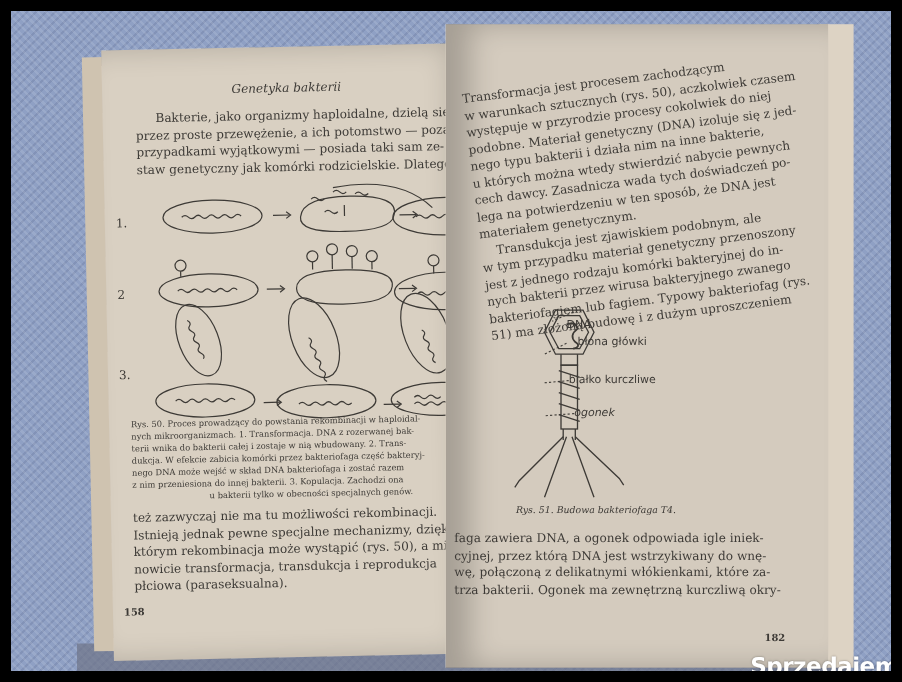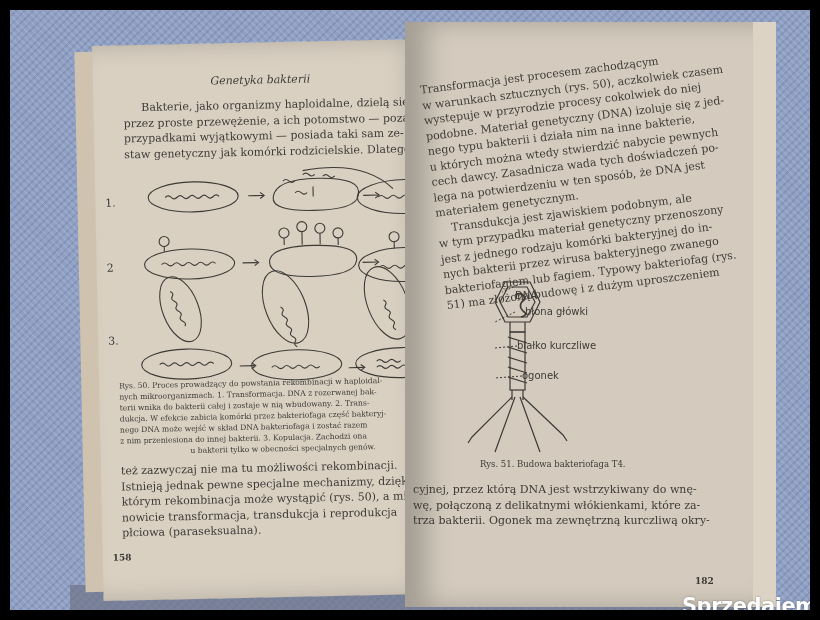--- a/index.html
+++ b/index.html
@@ -151,31 +151,32 @@
         <path d="M50 45 v10 h15 v-10"></path>
         <rect x="50" y="55" width="15" height="58"></rect>
         <path d="M48 60 l19 6 M48 70 l19 6 M48 80 l19 6 M48 90 l19 6 M48 100 l19 6"></path>
         <path d="M52 113 v10 M63 113 v10"></path>
         <path d="M52 120 l-40 40 l-4 6 M55 120 l-20 55 M60 120 l20 55 M63 120 l40 38 l4 6"></path>
       </svg>
     </div>
     <div class="label" style="left:120px;top:252px;margin-top:32px;">błona główki</div>
     <div class="label" style="left:110px;top:268px;">DNA</div>
     <div class="label" style="left:112px;top:318px;text-align:right;">białko kurczliwe</div>
-    <div class="label" style="left:117px;top:348px;">ogonek</div>
+    <div class="label" style="left:117px;top:348px;font-style:italic;">ogonek</div>
     <svg style="position:absolute;left:85px;top:258px;" width="60" height="110" fill="none" stroke="#3d3a36" stroke-dasharray="2 2">
       <line x1="35" y1="2" x2="12" y2="12"></line>
       <line x1="25" y1="32" x2="5" y2="42"></line>
       <line x1="27" y1="66" x2="5" y2="68"></line>
       <line x1="32" y1="96" x2="5" y2="98"></line>
     </svg>
 
-    <div class="txt caption" style="left:75px;top:437px;font-size:8.5px;">Rys. 51. Budowa bakteriofaga T4.</div>
+    <div class="txt caption" style="left:64px;top:437px;font-size:8.5px;font-style:italic;">Rys. 51. Budowa bakteriofaga T4.</div>
 
     <div class="txt" style="left:8px;top:460px;width:325px;">
+      <div>faga zawiera DNA, a ogonek odpowiada igle iniek-</div>
       <div>cyjnej, przez którą DNA jest wstrzykiwany do wnę-</div>
       <div>wę, połączoną z delikatnymi włókienkami, które za-</div>
       <div>trza bakterii. Ogonek ma zewnętrzną kurczliwą okry-</div>
     </div>
 
     <div class="txt pnum" style="left:290px;top:552px;">182</div>
   </div>
 
   <div class="watermark"><span>Sprzedajemy</span></div>
 </div>

